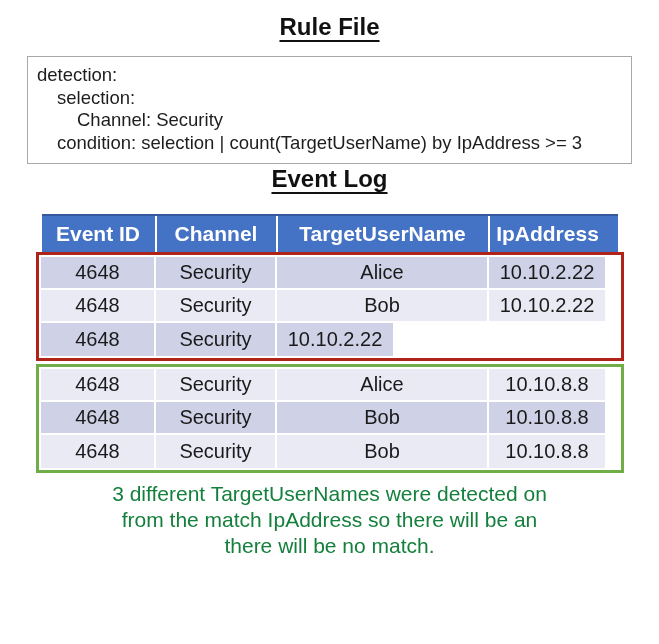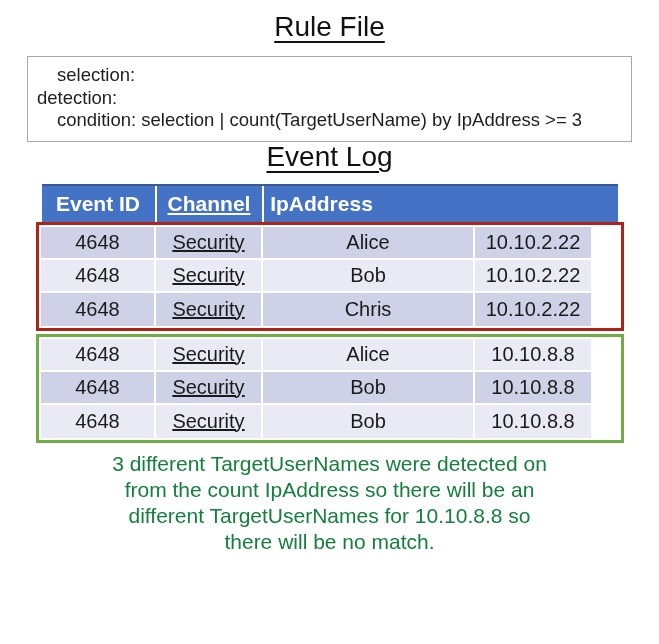--- a/index.html
+++ b/index.html
@@ -8,23 +8,23 @@
     width: 659px;
     height: 644px;
     overflow: hidden;
     background: #ffffff;
     font-family: "Liberation Sans", "DejaVu Sans", sans-serif;
     color: #1e1e1e;
   }
   .section-title {
     margin: 0;
     text-align: center;
-    font-size: 28px;
+    font-size: 24px;
     line-height: 30px;
-    font-weight: 400;
+    font-weight: 700;
     color: #111111;
   }
   .section-title .underlined {
     text-decoration: underline;
     text-decoration-thickness: 1.5px;
     text-underline-offset: 5px;
   }
   .rule-title { padding-top: 12px; }
   .rule-box {
     width: 586px;
@@ -33,42 +33,42 @@
     background: #ffffff;
     padding: 7px 8px 9px 9px;
     font-size: 18.5px;
     line-height: 22.5px;
     white-space: nowrap;
   }
   .code-line { color: #1e1e1e; }
   .event-log-title { }
   .table-wrap {
     width: 588px;
-    margin: 12px auto 0 auto;
+    margin: 20px auto 0 auto;
   }
   .header-row {
     display: flex;
     margin: 0 6px;
     height: 38px;
     background: var(--header-bg, #4472C4);
     border-top: 2px solid #35599B;
     box-sizing: border-box;
   }
   .hcell {
     box-sizing: border-box;
     display: flex;
     align-items: center;
     justify-content: center;
     font-weight: bold;
     font-size: 21px;
     color: var(--header-text, #ffffff);
   }
   .hcell:not(:last-child) { border-right: 2.5px solid #ffffff; }
   .col0 { width: 115px; }
-  .col1 { width: 107px; text-decoration: underline; }
+  .col1 { width: 121px; }
   .col2 { width: 212px; }
   .col3 { width: 116px; }
   .group {
     box-sizing: border-box;
     border: 3.5px solid #888888;
     padding: 2px 2.5px;
     background: #ffffff;
   }
   .group + .group { margin-top: 3px; }
   .trow {
@@ -100,54 +100,55 @@
 <body>
 
 <div class="page">
 
   <h2 class="section-title rule-title">
     <span class="underlined">Rule File</span>
   </h2>
 
   <div class="rule-box">
     <div>
+        <div class="code-line" style="padding-left: 0px;">detection:</div>
         <div class="code-line" style="padding-left: 20px;">selection:</div>
-        <div class="code-line" style="padding-left: 0px;">detection:</div>
+        <div class="code-line" style="padding-left: 40px;">Channel: Security</div>
         <div class="code-line" style="padding-left: 20px;">condition: selection | count(TargetUserName) by IpAddress &gt;= 3</div>
       </div>
   </div>
 
   <h2 class="section-title event-log-title">
     <span class="underlined">Event Log</span>
   </h2>
 
   <div class="table-wrap">
     <div class="header-row">
         <div class="hcell col0">Event ID</div>
         <div class="hcell col1">Channel</div>
+        <div class="hcell col2">TargetUserName</div>
         <div class="hcell col3">IpAddress</div>
       </div>
     <div>
         <div class="group" style="border-color: rgb(176, 35, 24);">
           <div class="trow band-dark">
             <div class="tcell col0">4648</div>
             <div class="tcell col1">Security</div>
             <div class="tcell col2">Alice</div>
             <div class="tcell col3">10.10.2.22</div>
           </div>
           <div class="trow band-light">
             <div class="tcell col0">4648</div>
             <div class="tcell col1">Security</div>
             <div class="tcell col2">Bob</div>
             <div class="tcell col3">10.10.2.22</div>
           </div>
           <div class="trow band-dark">
             <div class="tcell col0">4648</div>
             <div class="tcell col1">Security</div>
-            <div class="tcell col2">Chris</div>
             <div class="tcell col3">10.10.2.22</div>
           </div>
         </div>
         <div class="group" style="border-color: rgb(112, 173, 71);">
           <div class="trow band-light">
             <div class="tcell col0">4648</div>
             <div class="tcell col1">Security</div>
             <div class="tcell col2">Alice</div>
             <div class="tcell col3">10.10.8.8</div>
           </div>
@@ -162,18 +163,17 @@
             <div class="tcell col1">Security</div>
             <div class="tcell col2">Bob</div>
             <div class="tcell col3">10.10.8.8</div>
           </div>
         </div>
       </div>
   </div>
 
   <div class="explanation">
     <div>3 different TargetUserNames were detected on</div>
-    <div>from the count IpAddress so there will be an</div>
-    <div>different TargetUserNames for 10.10.8.8 so</div>
+    <div>from the match IpAddress so there will be an</div>
     <div>there will be no match.</div>
   </div>
 
 </div>
 
 </body></html>

